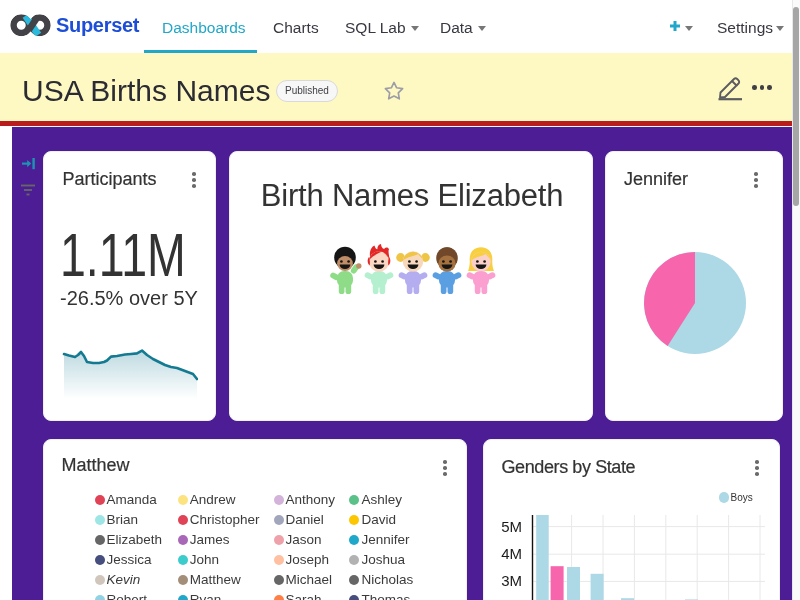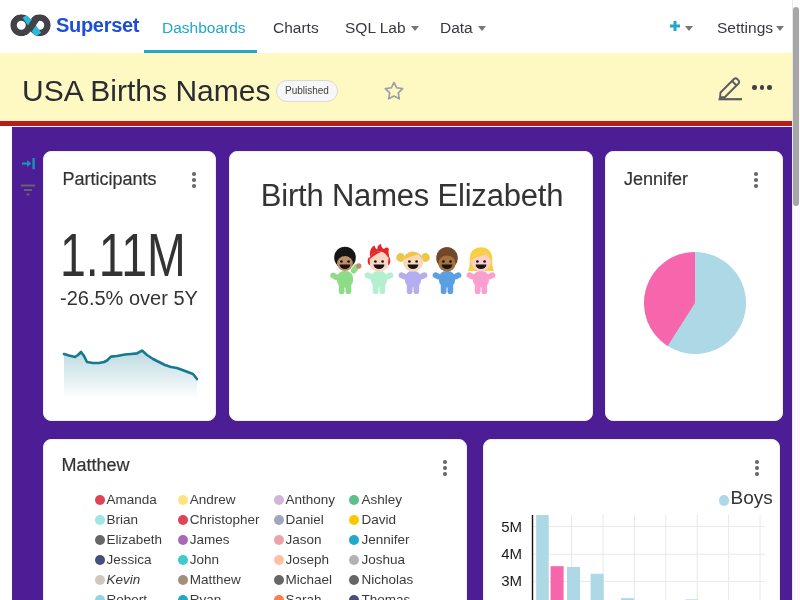--- a/index.html
+++ b/index.html
@@ -247,26 +247,27 @@
       <div class="legend-item" style="left:133.8px; top:129.9px;"><span class="ldot" style="background:#A38F79"></span>Matthew</div>
       <div class="legend-item" style="left:229.5px; top:129.9px;"><span class="ldot" style="background:#666666"></span>Michael</div>
       <div class="legend-item" style="left:305.4px; top:129.9px;"><span class="ldot" style="background:#666666"></span>Nicholas</div>
       <div class="legend-item" style="left:50.6px; top:150px;"><span class="ldot" style="background:#8FD3E4"></span>Robert</div>
       <div class="legend-item" style="left:133.8px; top:150px;"><span class="ldot" style="background:#1FA8C9"></span>Ryan</div>
       <div class="legend-item" style="left:229.5px; top:150px;"><span class="ldot" style="background:#FF7F44"></span>Sarah</div>
       <div class="legend-item" style="left:305.4px; top:150px;"><span class="ldot" style="background:#454E7C"></span>Thomas</div>
     </div>
 
     <div class="card" style="left:471px; top:312px; width:297px; height:288px;">
+      <div class="ctitle" style="left:17.5px; top:16.5px; letter-spacing:-0.4px;">Genders by State</div>
       <div class="kebab" style="left:271px; top:20px;">
           <span></span>
           <span></span>
           <span></span>
         </div>
-      <div class="abs" style="left:234.5px; top:51.5px; font-size:19px; color:#333; line-height:11px;"><span class="ldot" style="background:#ADD8E6; width:10.5px; height:10.5px; margin-right:1.5px; vertical-align:-2px;"></span>Boys</div>
+      <div class="abs" style="left:234.5px; top:51.5px; font-size:10px; color:#333; line-height:11px;"><span class="ldot" style="background:#ADD8E6; width:10.5px; height:10.5px; margin-right:1.5px; vertical-align:-2px;"></span>Boys</div>
       <svg class="abs" style="left:0; top:75px;" width="297" height="213" viewBox="0 0 297 213">
 
         <g stroke="#E8E8E8" stroke-width="1">
           <line x1="48.5" y1="11.6" x2="281" y2="11.6"></line>
           <line x1="48.5" y1="39.2" x2="281" y2="39.2"></line>
           <line x1="48.5" y1="66.4" x2="281" y2="66.4"></line>
           <line x1="48.5" y1="94" x2="281" y2="94"></line>
           <line x1="87.6" y1="0" x2="87.6" y2="213"></line>
           <line x1="119" y1="0" x2="119" y2="213"></line>
           <line x1="150.4" y1="0" x2="150.4" y2="213"></line>

